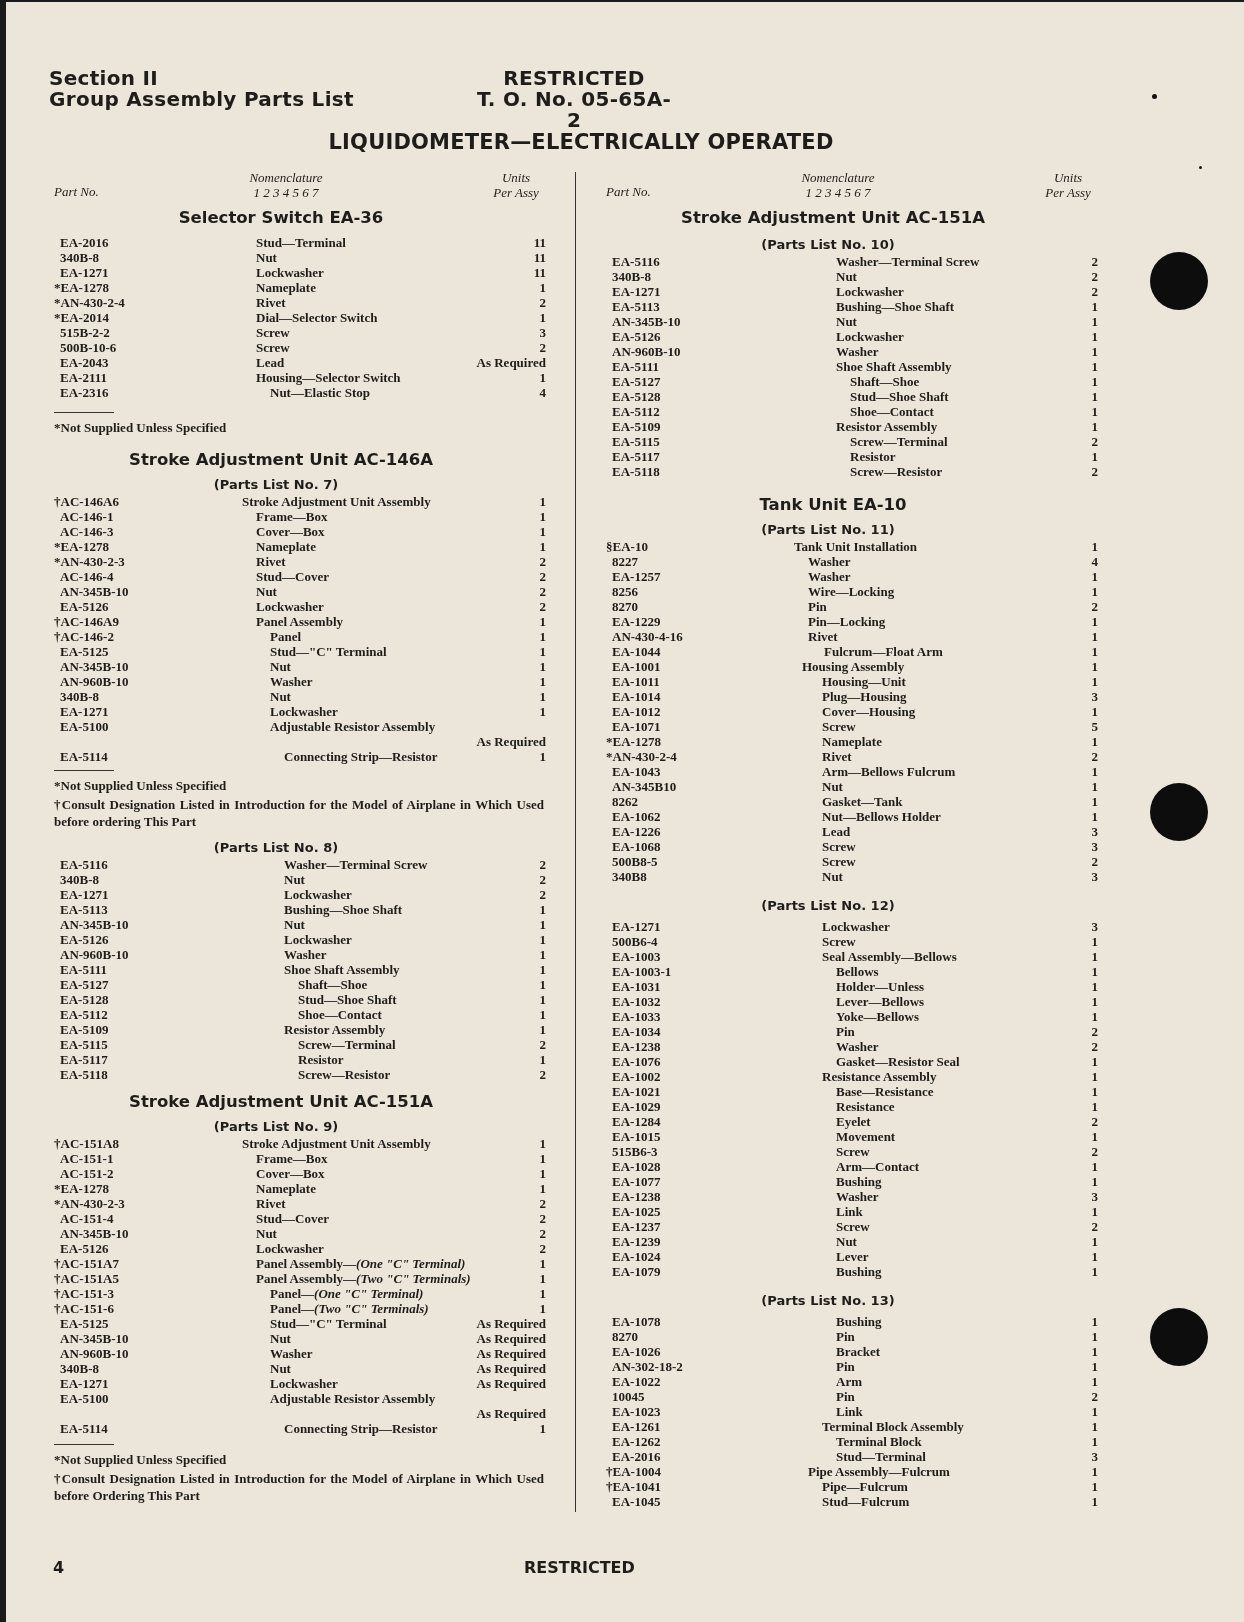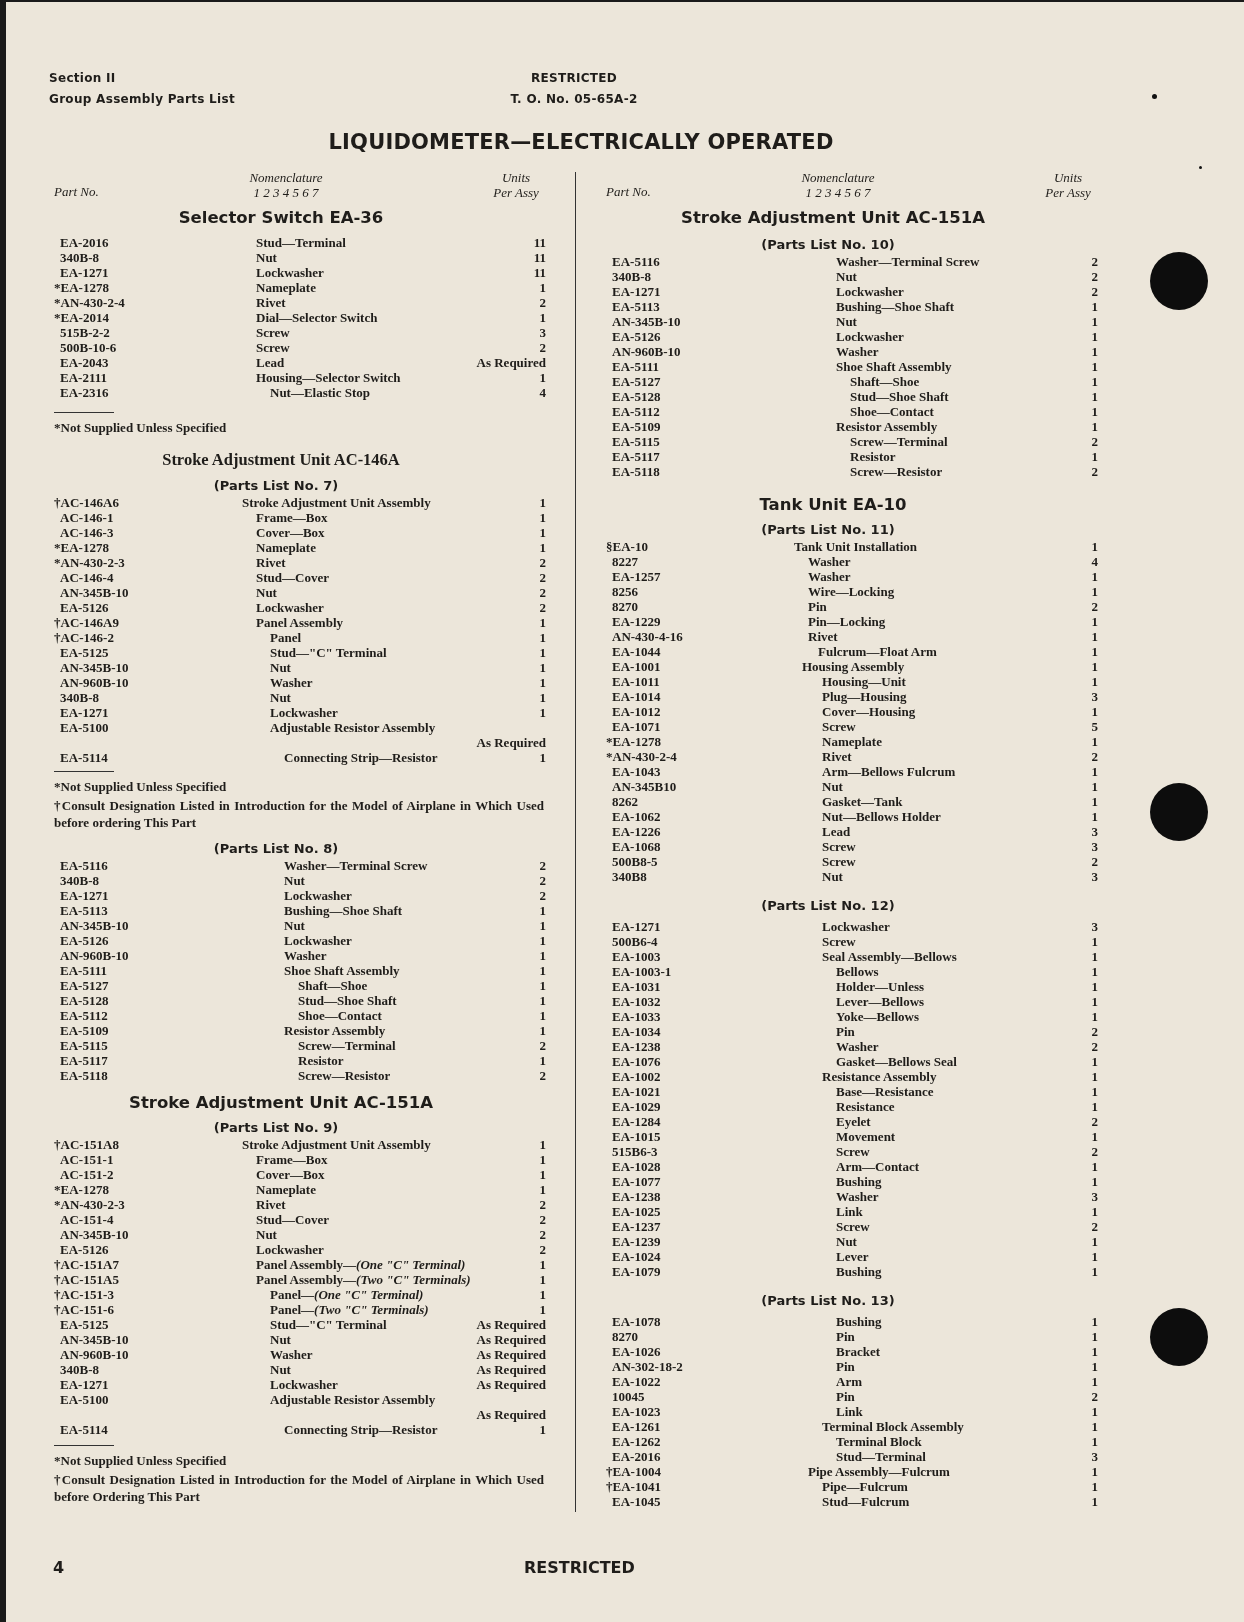--- a/index.html
+++ b/index.html
@@ -7,21 +7,21 @@
     width: 1244px; height: 1622px; overflow: hidden;
     background: #1a1a1a;
     font-family: "Liberation Serif", serif;
     color: #1f1d1a;
   }
   .page {
     position: absolute; left: 6px; top: 2px;
     width: 1238px; height: 1620px;
     background: #ece6da;
   }
-  .hdr { position: absolute; font-family: "DejaVu Sans", sans-serif; font-weight: bold; font-size: 12px; line-height: 21px; letter-spacing: 0.3px; }
+  .hdr { position: absolute; font-family: "DejaVu Sans", sans-serif; font-weight: bold; font-size: 20px; line-height: 21px; letter-spacing: 0.3px; }
   .hdr-left { left: 43px; top: 66px; }
   .hdr-center { left: 468px; top: 66px; text-align: center; width: 200px; }
   .main-title {
     position: absolute; left: 0; width: 1150px; top: 128px; text-align: center;
     font-family: "DejaVu Sans", sans-serif; font-weight: bold; font-size: 21px; letter-spacing: 0.2px;
   }
   .dot { position: absolute; background: #111; border-radius: 50%; }
   .hole { position: absolute; width: 58px; height: 58px; background: #0d0d0d; border-radius: 50%; left: 1144px; }
   .col { position: absolute; top: 166px; width: 500px; }
   .col-left { left: 40px; }
@@ -137,21 +137,21 @@
         </div>
         <div class="row">
           <span class="p">EA-2316</span>
           <span class="d" style="left: 224px;"><span>Nut—Elastic Stop</span></span>
           <span class="u">4</span>
         </div>
       </div>
     <div class="rule"></div>
     <div class="note">*Not Supplied Unless Specified</div>
 
-    <div class="sec-title" style="margin-top:14px;font-family:Liberation Serif, serif;">Stroke Adjustment Unit AC-146A</div>
+    <div class="sec-title" style="margin-top:14px;">Stroke Adjustment Unit AC-146A</div>
     <div class="pl-title">(Parts List No. 7)</div>
     <div>
         <div class="row">
           <span class="p mk">†AC-146A6</span>
           <span class="d" style="left: 196px;"><span>Stroke Adjustment Unit Assembly</span></span>
           <span class="u">1</span>
         </div>
         <div class="row">
           <span class="p">AC-146-1</span>
           <span class="d" style="left: 210px;"><span>Frame—Box</span></span>
@@ -550,21 +550,21 @@
           <span class="d" style="left: 210px;"><span>Pin—Locking</span></span>
           <span class="u">1</span>
         </div>
         <div class="row">
           <span class="p">AN-430-4-16</span>
           <span class="d" style="left: 210px;"><span>Rivet</span></span>
           <span class="u">1</span>
         </div>
         <div class="row">
           <span class="p">EA-1044</span>
-          <span class="d" style="left: 220px;"><span>Fulcrum—Float Arm</span></span>
+          <span class="d" style="left: 226px;"><span>Fulcrum—Float Arm</span></span>
           <span class="u">1</span>
         </div>
         <div class="row">
           <span class="p">EA-1001</span>
           <span class="d" style="left: 204px;"><span>Housing Assembly</span></span>
           <span class="u">1</span>
         </div>
         <div class="row">
           <span class="p">EA-1011</span>
           <span class="d" style="left: 224px;"><span>Housing—Unit</span></span>
@@ -679,21 +679,21 @@
           <span class="d" style="left: 238px;"><span>Pin</span></span>
           <span class="u">2</span>
         </div>
         <div class="row">
           <span class="p">EA-1238</span>
           <span class="d" style="left: 238px;"><span>Washer</span></span>
           <span class="u">2</span>
         </div>
         <div class="row">
           <span class="p">EA-1076</span>
-          <span class="d" style="left: 238px;"><span>Gasket—Bellows Seal</span></span>
+          <span class="d" style="left: 238px;"><span>Gasket—Resistor Seal</span></span>
           <span class="u">1</span>
         </div>
         <div class="row">
           <span class="p">EA-1002</span>
           <span class="d" style="left: 224px;"><span>Resistance Assembly</span></span>
           <span class="u">1</span>
         </div>
         <div class="row">
           <span class="p">EA-1021</span>
           <span class="d" style="left: 238px;"><span>Base—Resistance</span></span>

